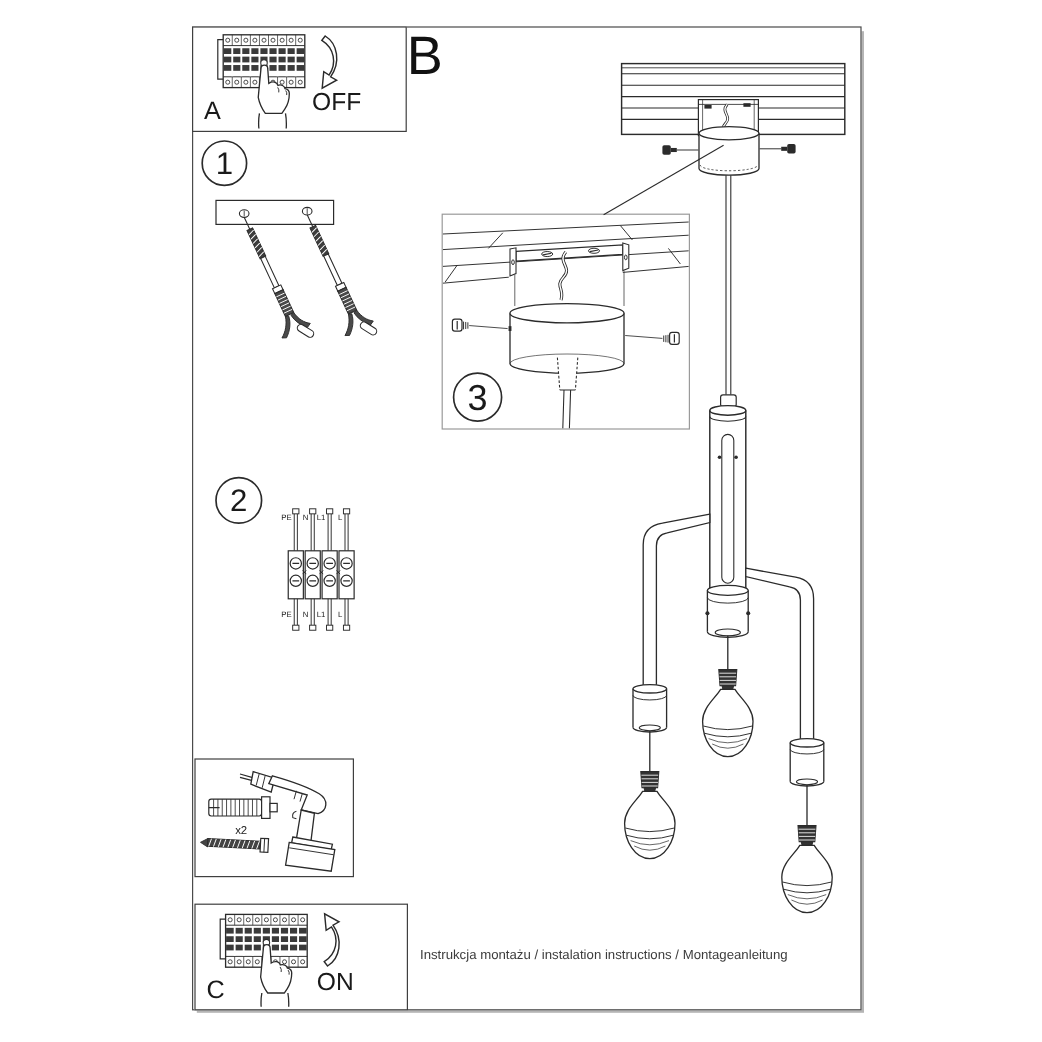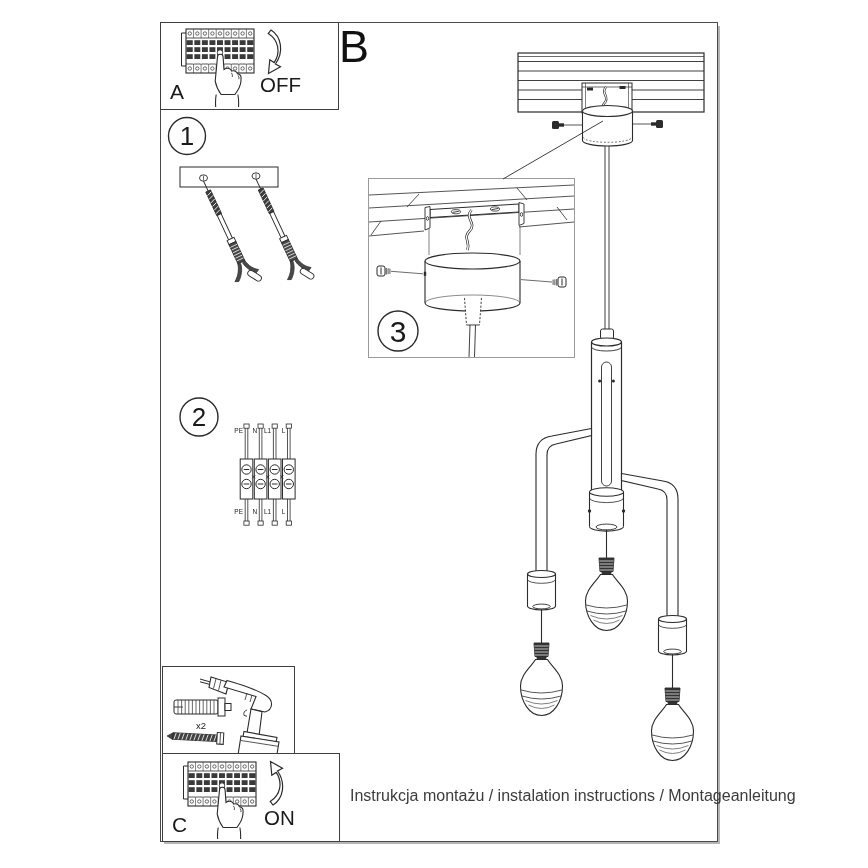--- a/index.html
+++ b/index.html
@@ -4,24 +4,24 @@
 <style>
   html,body{margin:0;padding:0;background:#fff;}
   #canvas{position:relative;width:868px;height:868px;background:#ffffff;overflow:hidden;
           font-family:"Liberation Sans", sans-serif;color:#1a1a1a;}
   .abs{position:absolute;}
   #page-frame{left:160px;top:22px;width:556px;height:818px;border:1.4px solid #4a4a4a;
               box-shadow:3px 3px 0 -1px #b5b5b5;background:#fff;}
   .sub-box{border:1.4px solid #3f3f3f;background:#fff;}
   #box-a{left:160px;top:22px;width:177px;height:86px;}
   #box-c{left:162px;top:753px;width:176px;height:87px;}
-  #box-tools{left:162px;top:666px;width:131px;height:97px;}
+  #box-tools{left:162px;top:632px;width:131px;height:97px;}
   #box-step3{left:368px;top:178px;width:205px;height:178px;border:1px solid #9a9a9a;background:#fff;}
   #letter-b{left:339px;top:24px;font-size:45px;line-height:1;color:#111;}
-  #footer-captions{left:350px;top:788px;font-size:16px;line-height:16.5px;color:#3c3c3c;}
+  #footer-captions{left:350px;top:788px;font-size:11px;line-height:16.5px;color:#3c3c3c;}
   svg{display:block;}
   svg text{font-family:"Liberation Sans", sans-serif;fill:#1a1a1a;}
   .s{stroke:#2b2b2b;fill:none;}
   .sw{stroke:#2b2b2b;fill:#fff;}
   .ink{fill:#2b2b2b;}
   .num{font-size:26px;}
 </style>
 </head>
 <body>
 

